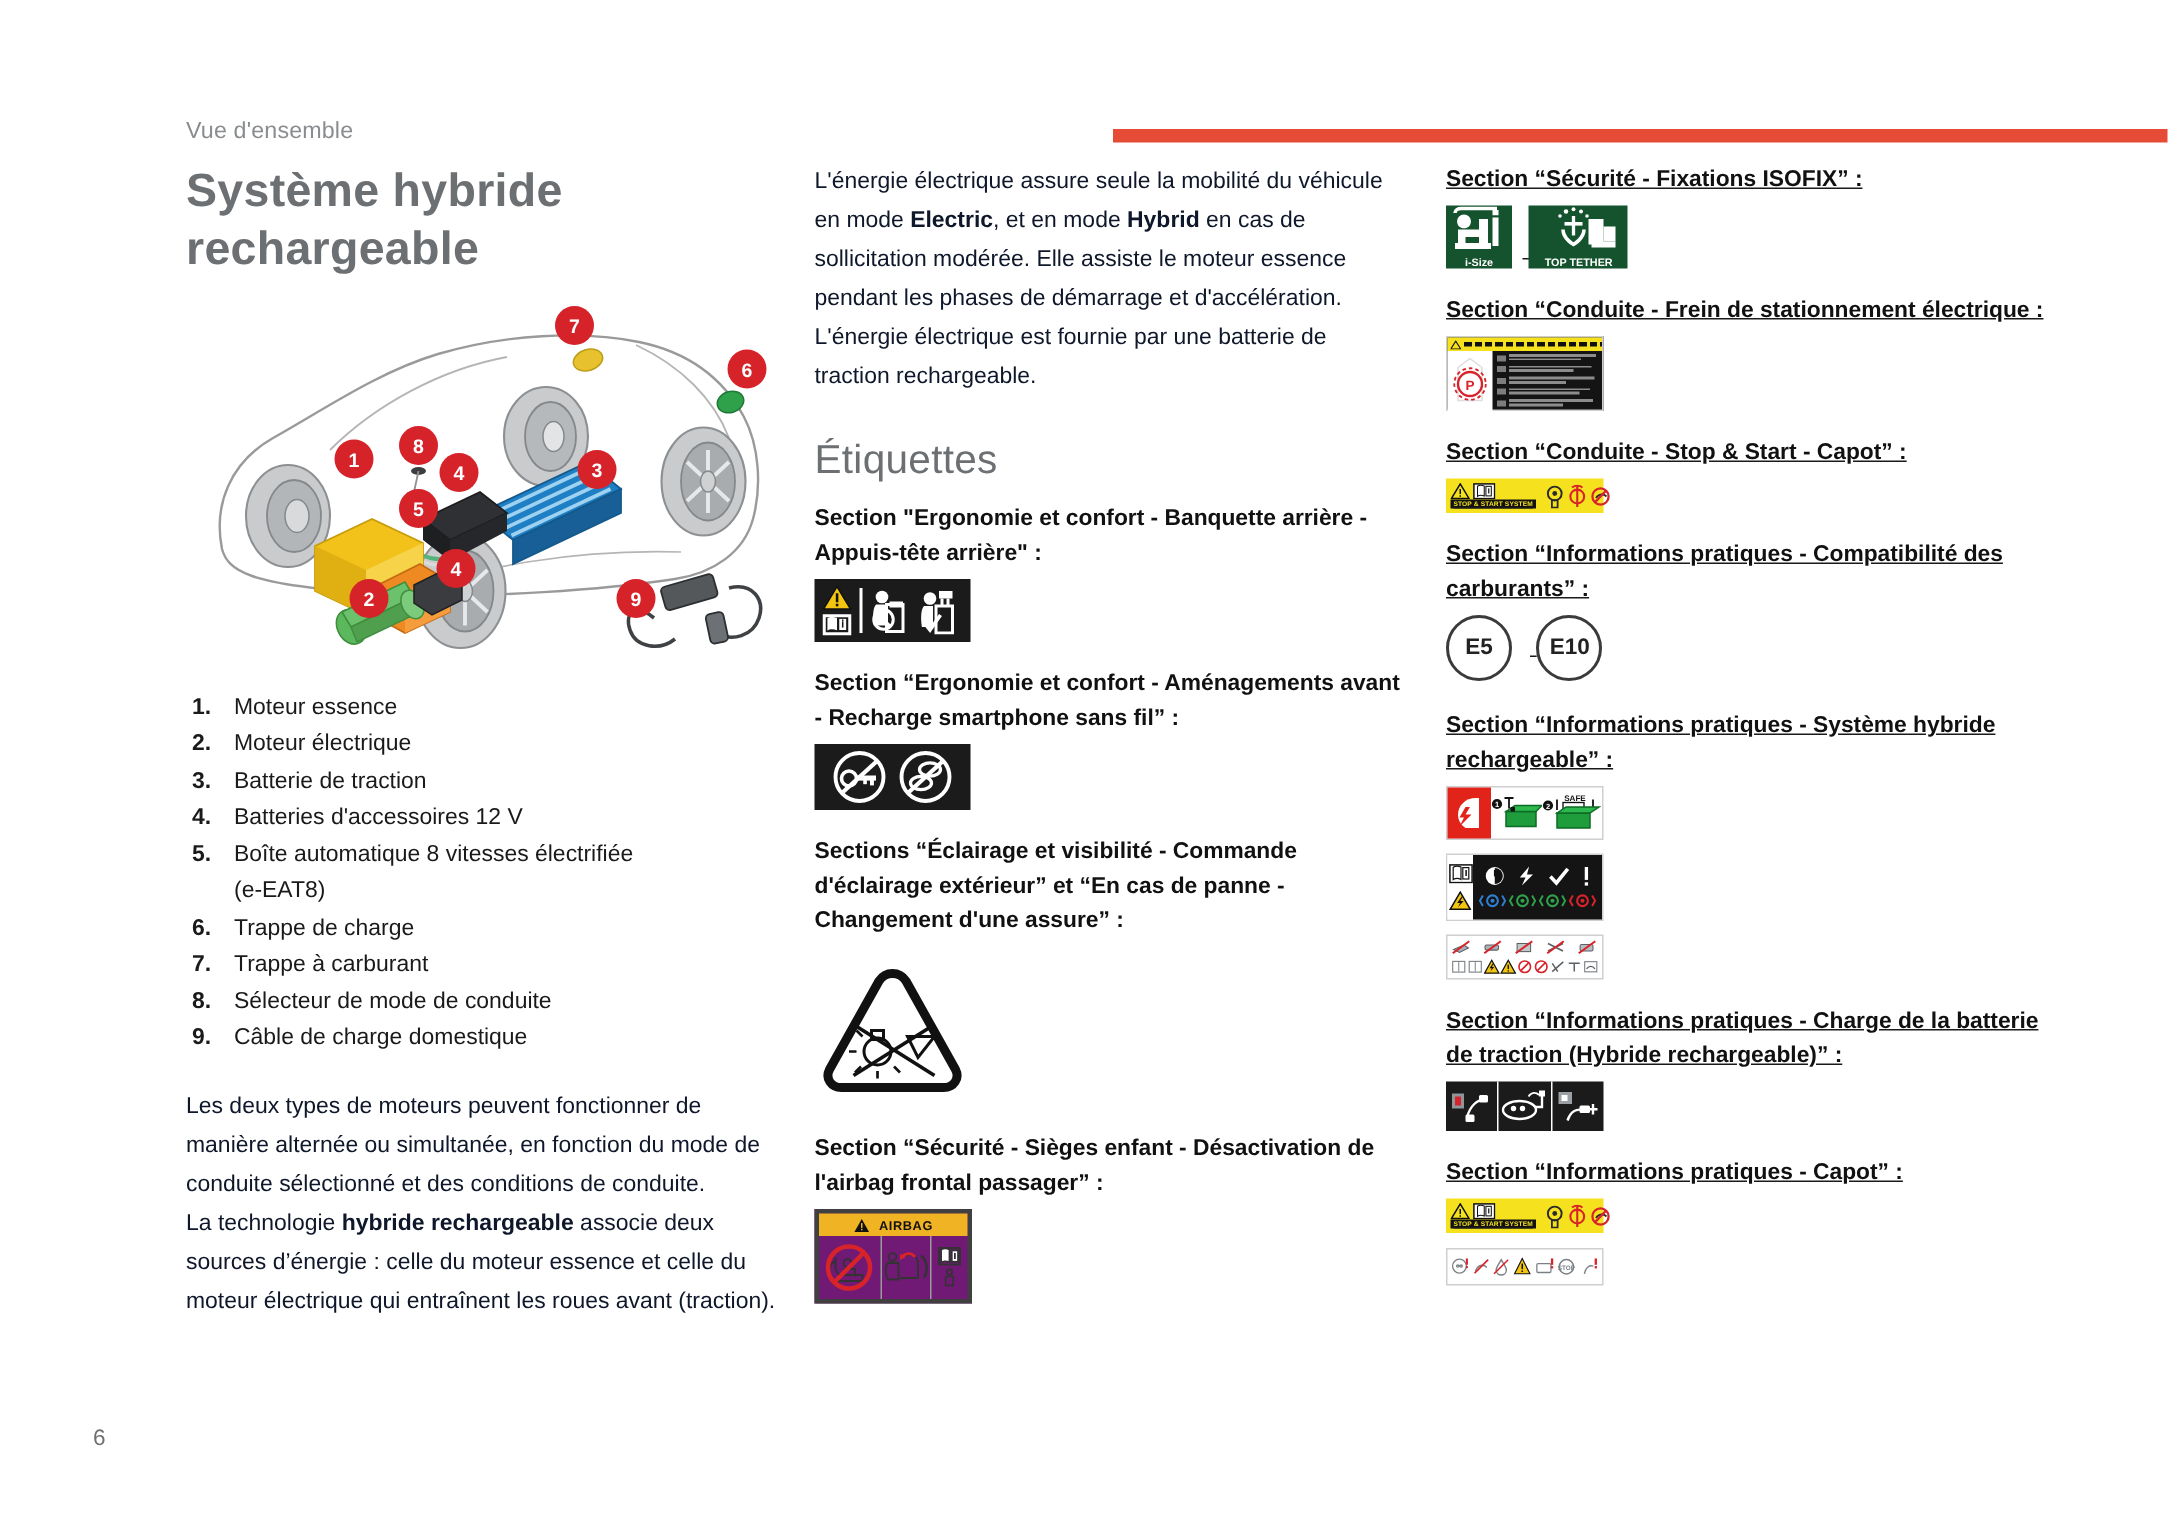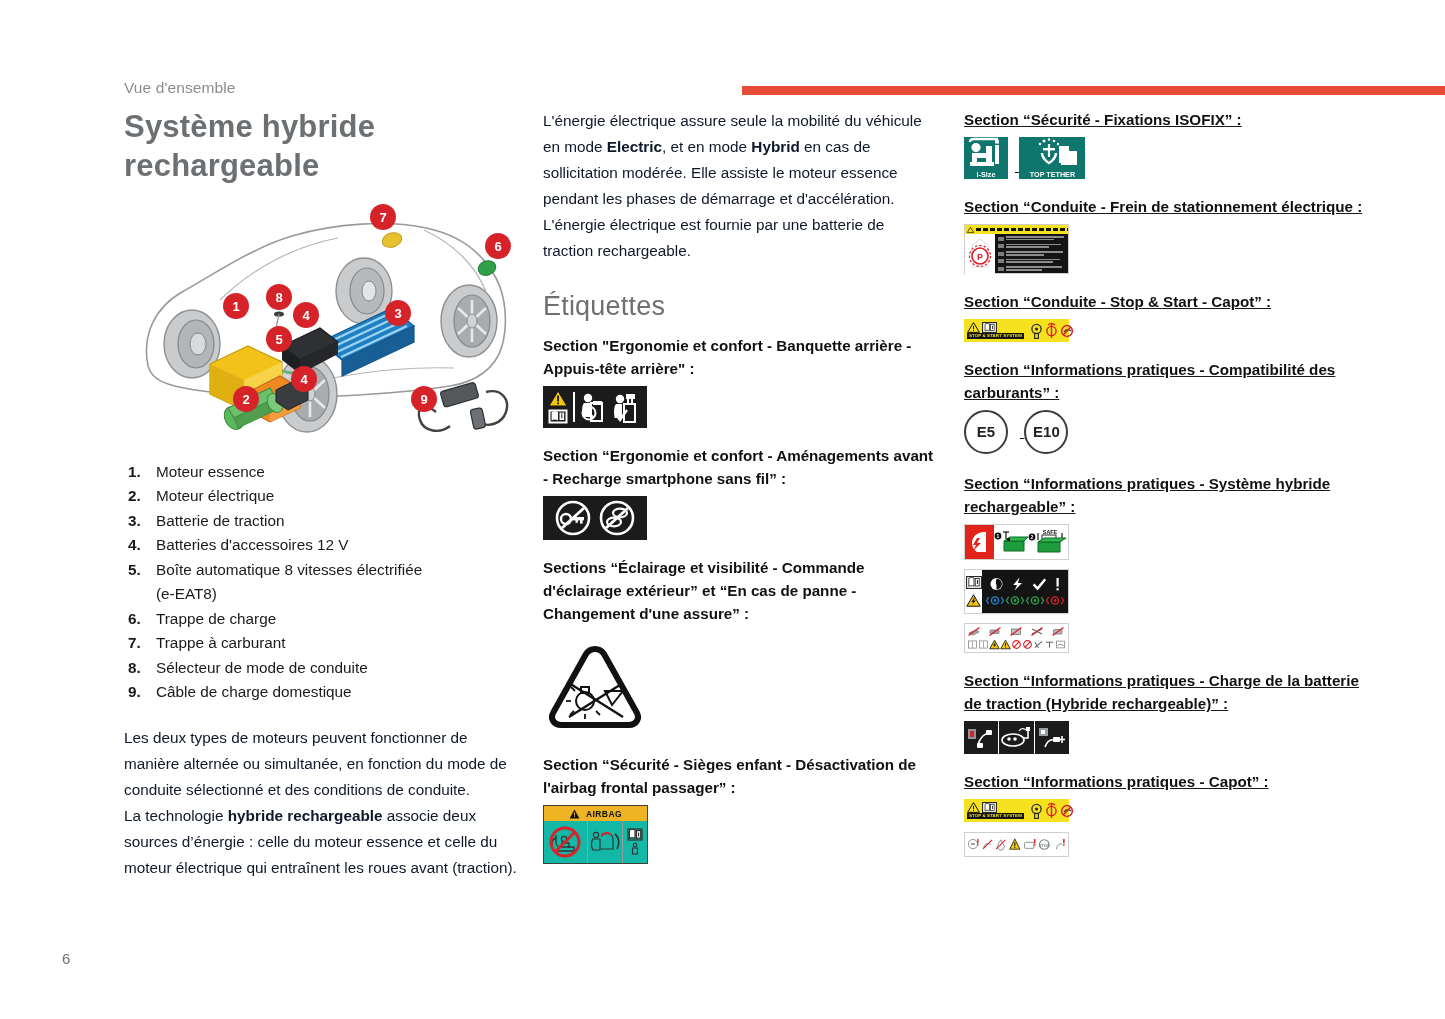--- a/index.html
+++ b/index.html
@@ -76,39 +76,39 @@
   .lbl-headrest .divider { width: 1.5px; height: 30px; background: #fff; }
 
   
   .lbl-wireless { width: 104px; height: 44px; gap: 4px; justify-content: center; }
 
   
   #lamp-warning { margin: 18px 0 18px 4px; }
 
   
   .lbl-airbag {
-    width: 105px; border: 1px solid #404040; background: #14b8a6;
+    width: 105px; border: 3px solid #404040; background: #701a75;
     display: inline-block;
   }
   .lbl-airbag .ab-head {
     background: #f0b323; height: 15px; display: flex; align-items: center;
     justify-content: center; gap: 6px;
   }
   .lbl-airbag .ab-head .ab-text {
     font-size: 8.5px; font-weight: bold; color: #111; letter-spacing: .4px;
     line-height: 1;
   }
   .lbl-airbag .ab-body { display: flex; height: 42px; }
   .lbl-airbag .ab-cell { flex: 1; border-left: 1px solid #9a9a9a;
     display: flex; align-items: center; justify-content: center; }
   .lbl-airbag .ab-cell:first-child { border-left: none; flex: 1.25; }
   .lbl-airbag .ab-cell.narrow { flex: .72; }
 
   
-  .lbl-isofix { background:#0f766e; width: 44px; height: 42px; position: relative;
+  .lbl-isofix { background:#14532d; width: 44px; height: 42px; position: relative;
     display: inline-block; margin-right: 7px; }
   .lbl-isofix .cap {
     position: absolute; bottom: 1px; left: 0; right: 0; text-align: center;
     font-size: 7.2px; font-weight: bold; color: #fff; line-height: 1;
   }
   .lbl-toptether { width: 66px; }
 
   
   .lbl-pbrake { width: 105px; height: 50px; background: #141414;
     display: block; position: relative; border: 1px solid #cfcfcf; }

